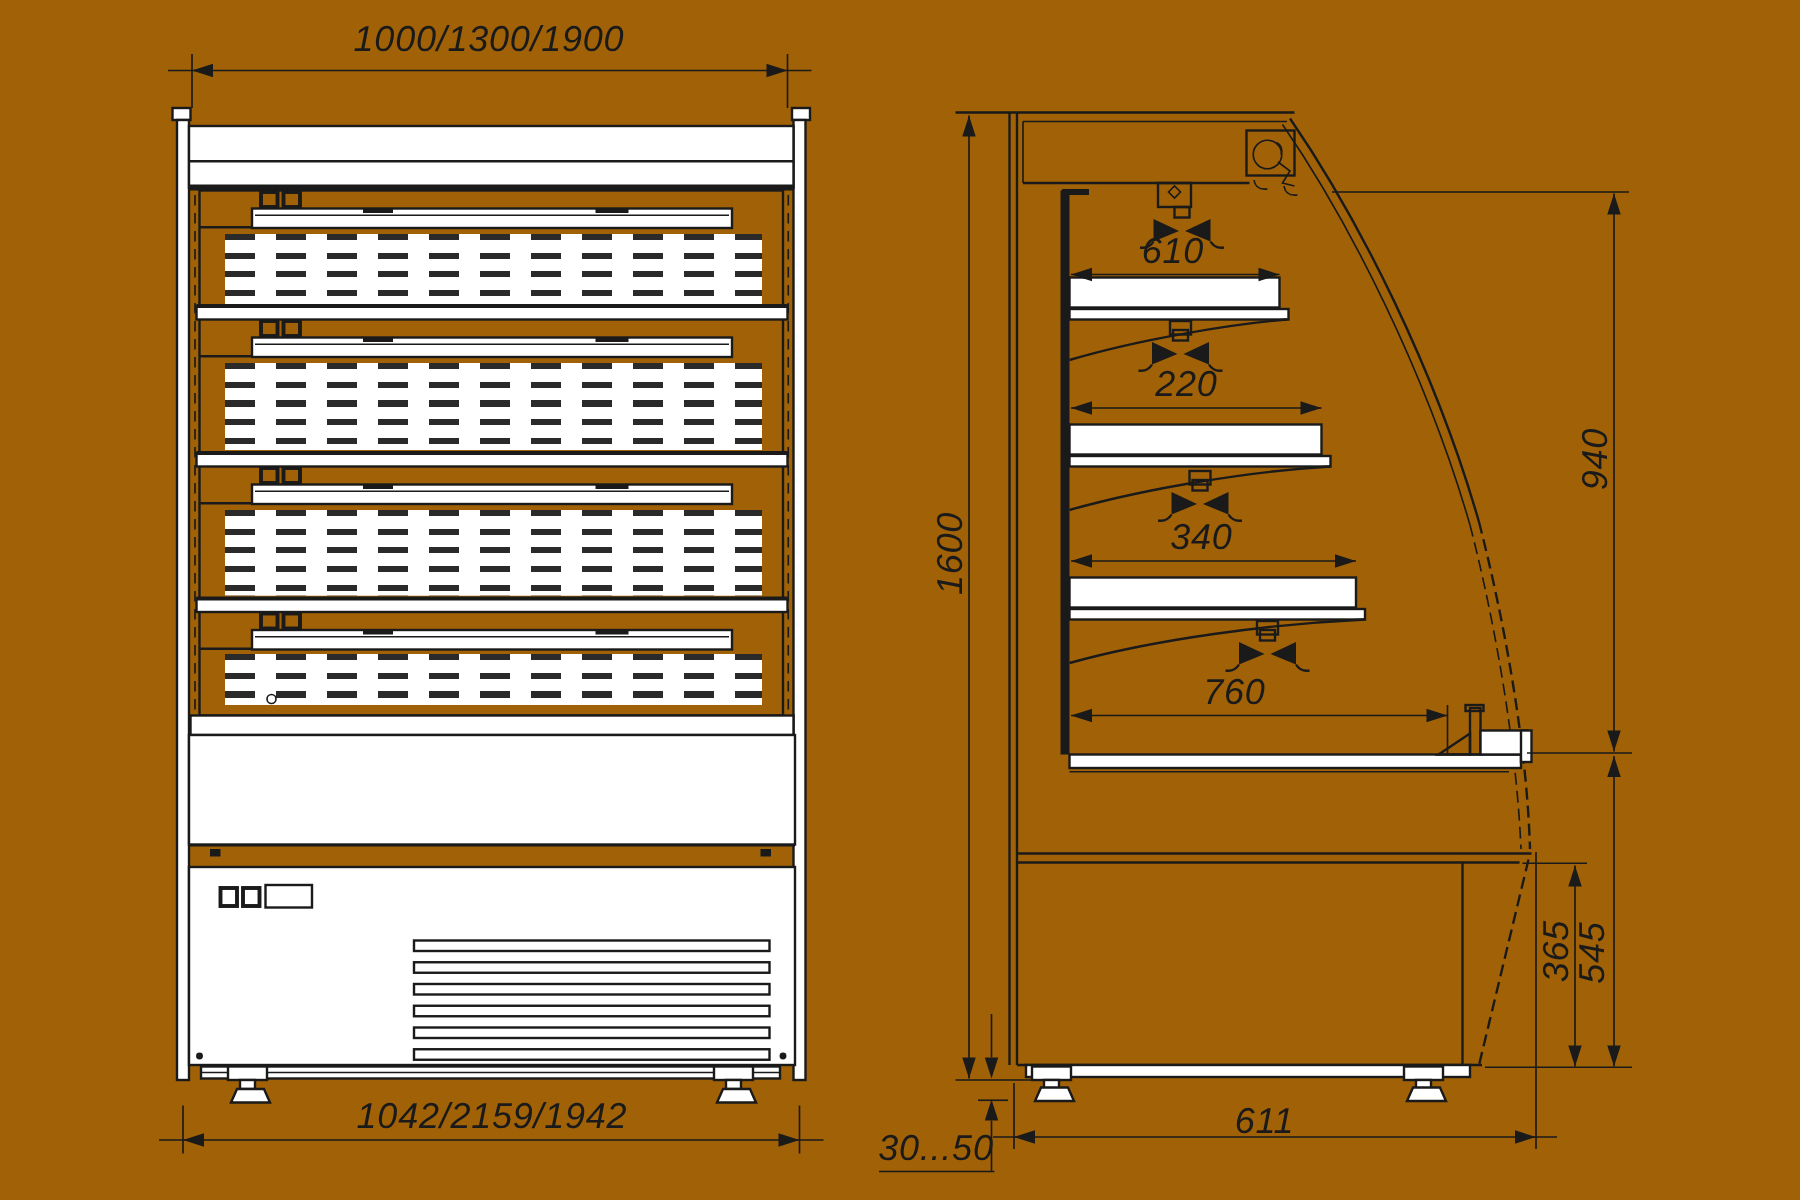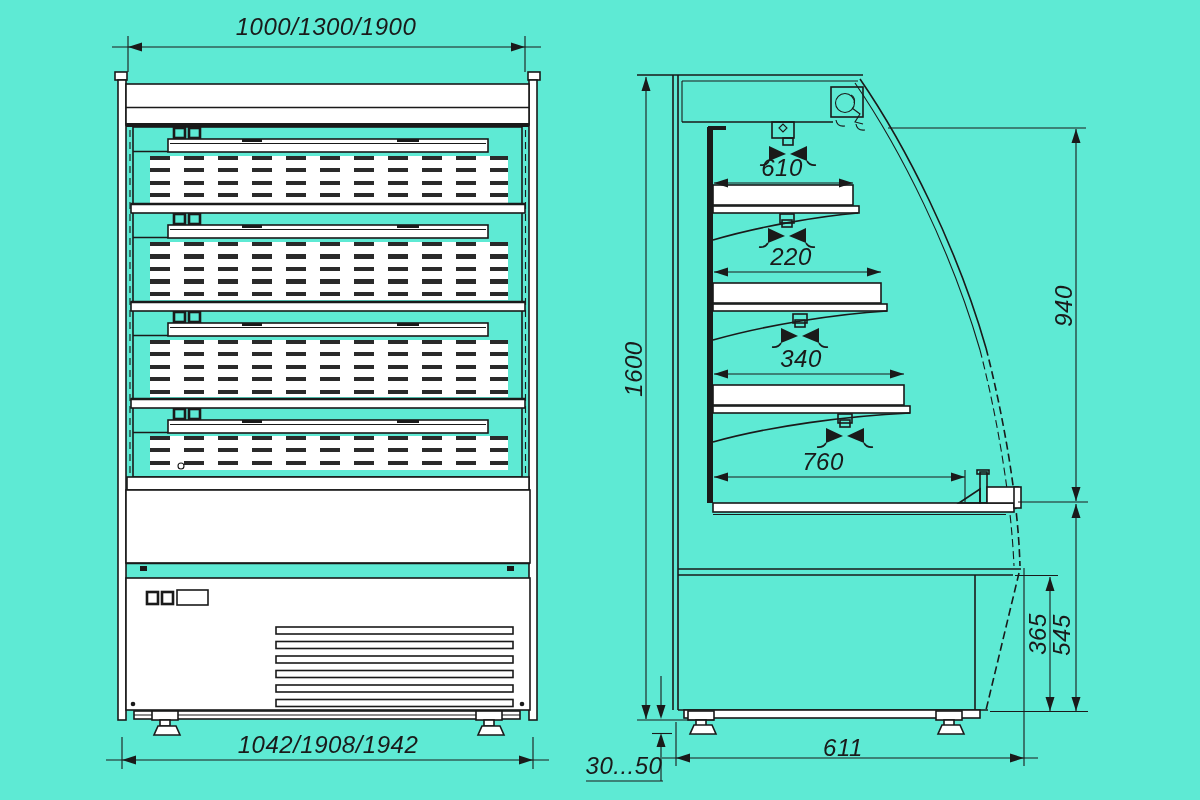--- a/index.html
+++ b/index.html
@@ -1,17 +1,17 @@
 <!DOCTYPE html>
 <html><head>
 <meta charset="utf-8">
 <style>
   html,body{margin:0;padding:0;background:#fff;}
   #stage{
-    position:relative;width:1200px;height:800px;background:#5eead4;overflow:hidden;
+    position:relative;width:1200px;height:800px;background:#a16207;overflow:hidden;
     font-family:"Liberation Sans",sans-serif;color:#1a1a1a;
   }
   
   .perf{
     position:absolute;left:150px;width:358px;
     background-image:
       repeating-linear-gradient(90deg,#161616 0 20px,#ffffff 20px 34px),
       repeating-linear-gradient(180deg,#161616 0 4px,#ffffff 4px 12.5px);
     background-blend-mode:screen;
   }
@@ -291,21 +291,21 @@
       <line x1="661" y1="676" x2="661" y2="705" class="thin"></line>
       <polygon points="661,719 656.5,705 665.5,705" class="k"></polygon>
       <line x1="652" y1="733.5" x2="672" y2="733.5" class="thin"></line>
       <polygon points="661,733 656.5,747 665.5,747" class="k"></polygon>
       <line x1="661" y1="747" x2="661" y2="781" class="thin"></line>
       <line x1="586" y1="781" x2="663" y2="781" class="thin"></line>
     </g>
   </svg>
 
   <div class="dim-label" style="left:176px;top:13px;width:300px">1000/1300/1900</div>
-  <div class="dim-label" style="left:178px;top:731px;width:300px">1042/1908/1942</div>
+  <div class="dim-label" style="left:178px;top:731px;width:300px">1042/2159/1942</div>
   <div class="dim-label rot" style="left:584px;top:355px;width:100px">1600</div>
   <div class="dim-label" style="left:742px;top:154px;width:80px">610</div>
   <div class="dim-label" style="left:751px;top:243px;width:80px">220</div>
   <div class="dim-label" style="left:761px;top:345px;width:80px">340</div>
   <div class="dim-label" style="left:783px;top:448px;width:80px">760</div>
   <div class="dim-label rot" style="left:1014px;top:292px;width:100px">940</div>
   <div class="dim-label rot" style="left:988px;top:620px;width:100px">365</div>
   <div class="dim-label rot" style="left:1012px;top:621px;width:100px">545</div>
   <div class="dim-label" style="left:793px;top:734px;width:100px">611</div>
   <div class="dim-label" style="left:574px;top:752px;width:100px">30...50</div>

